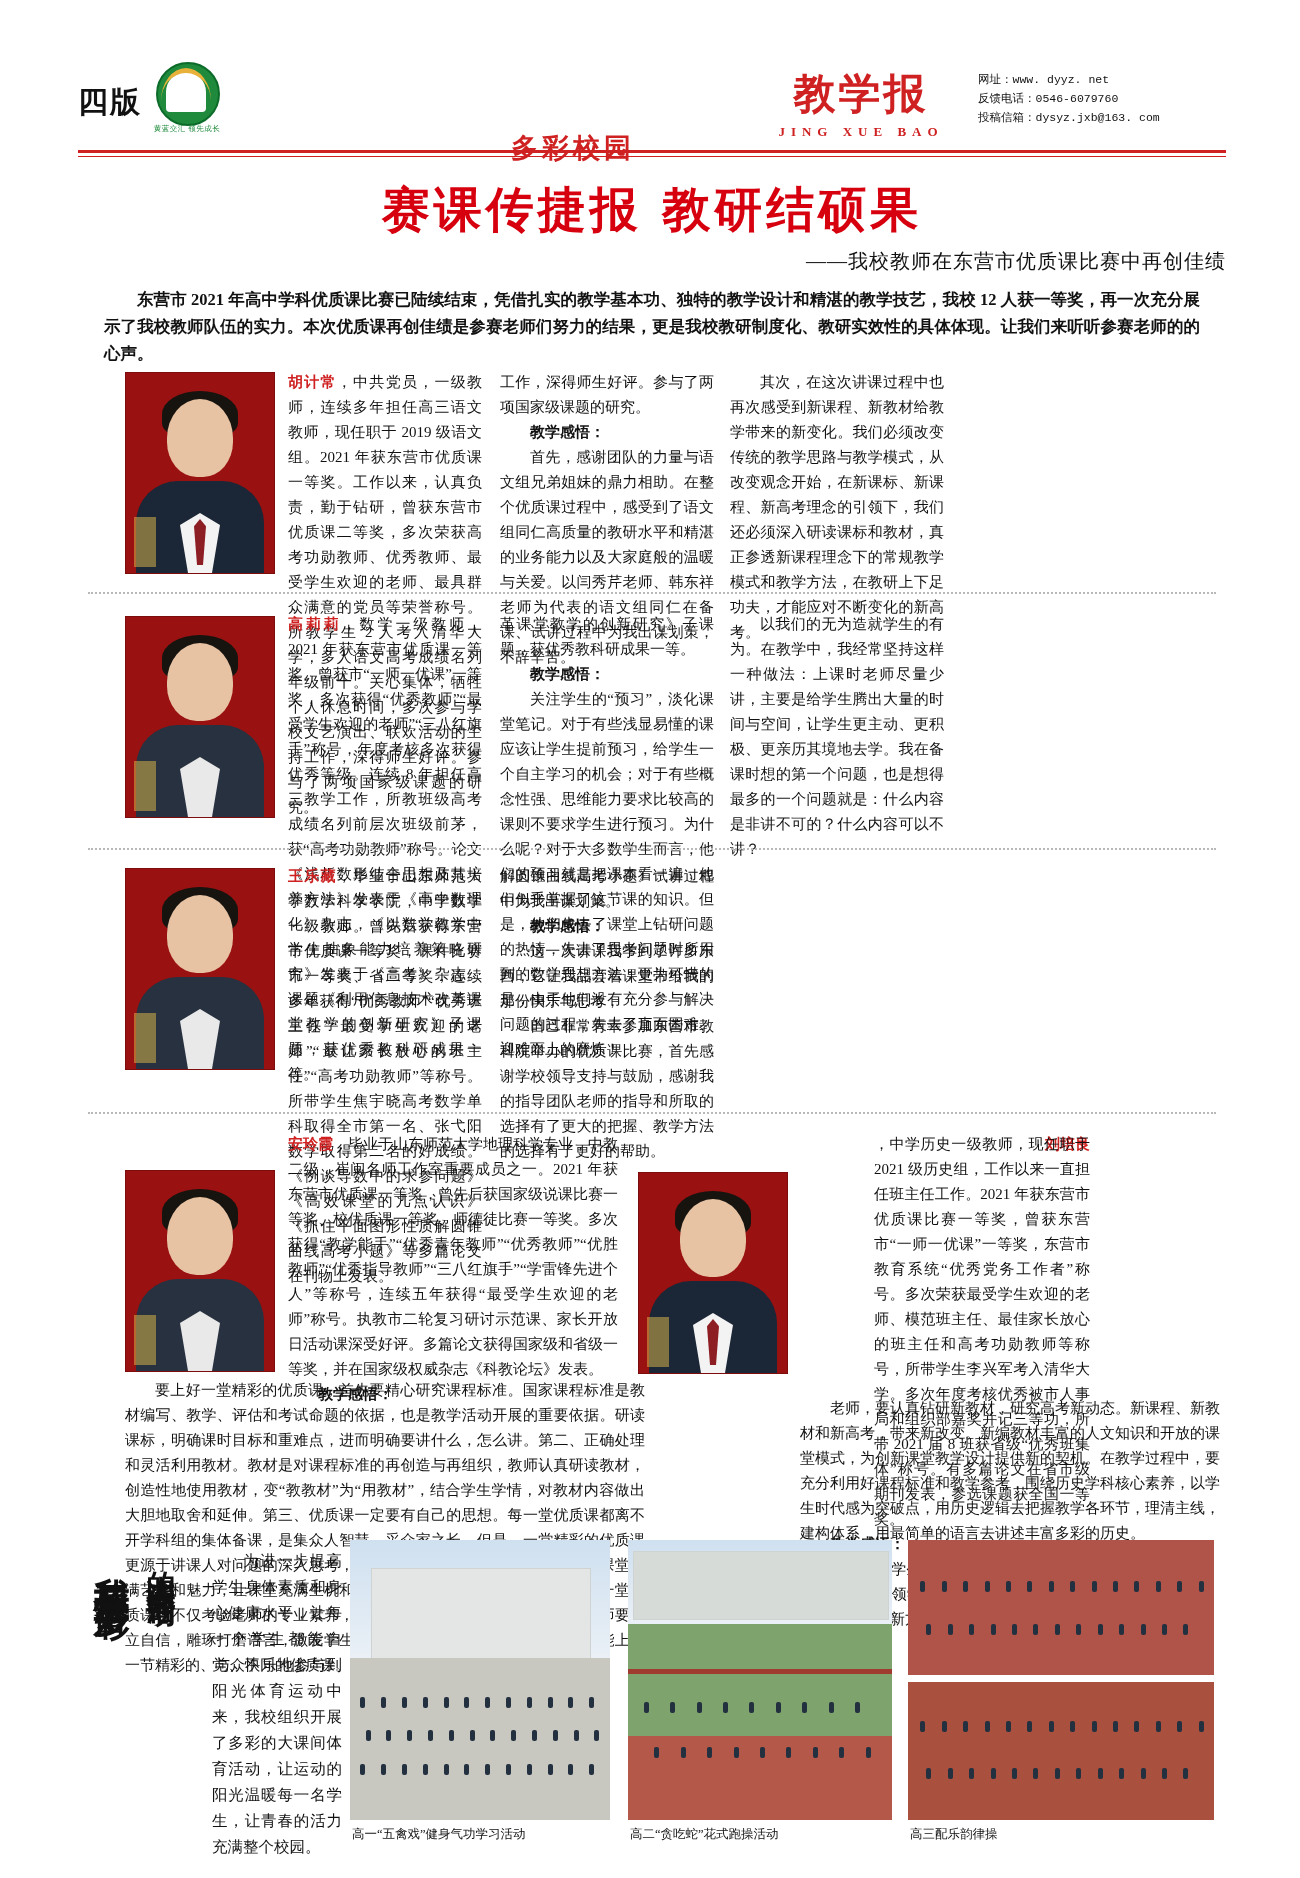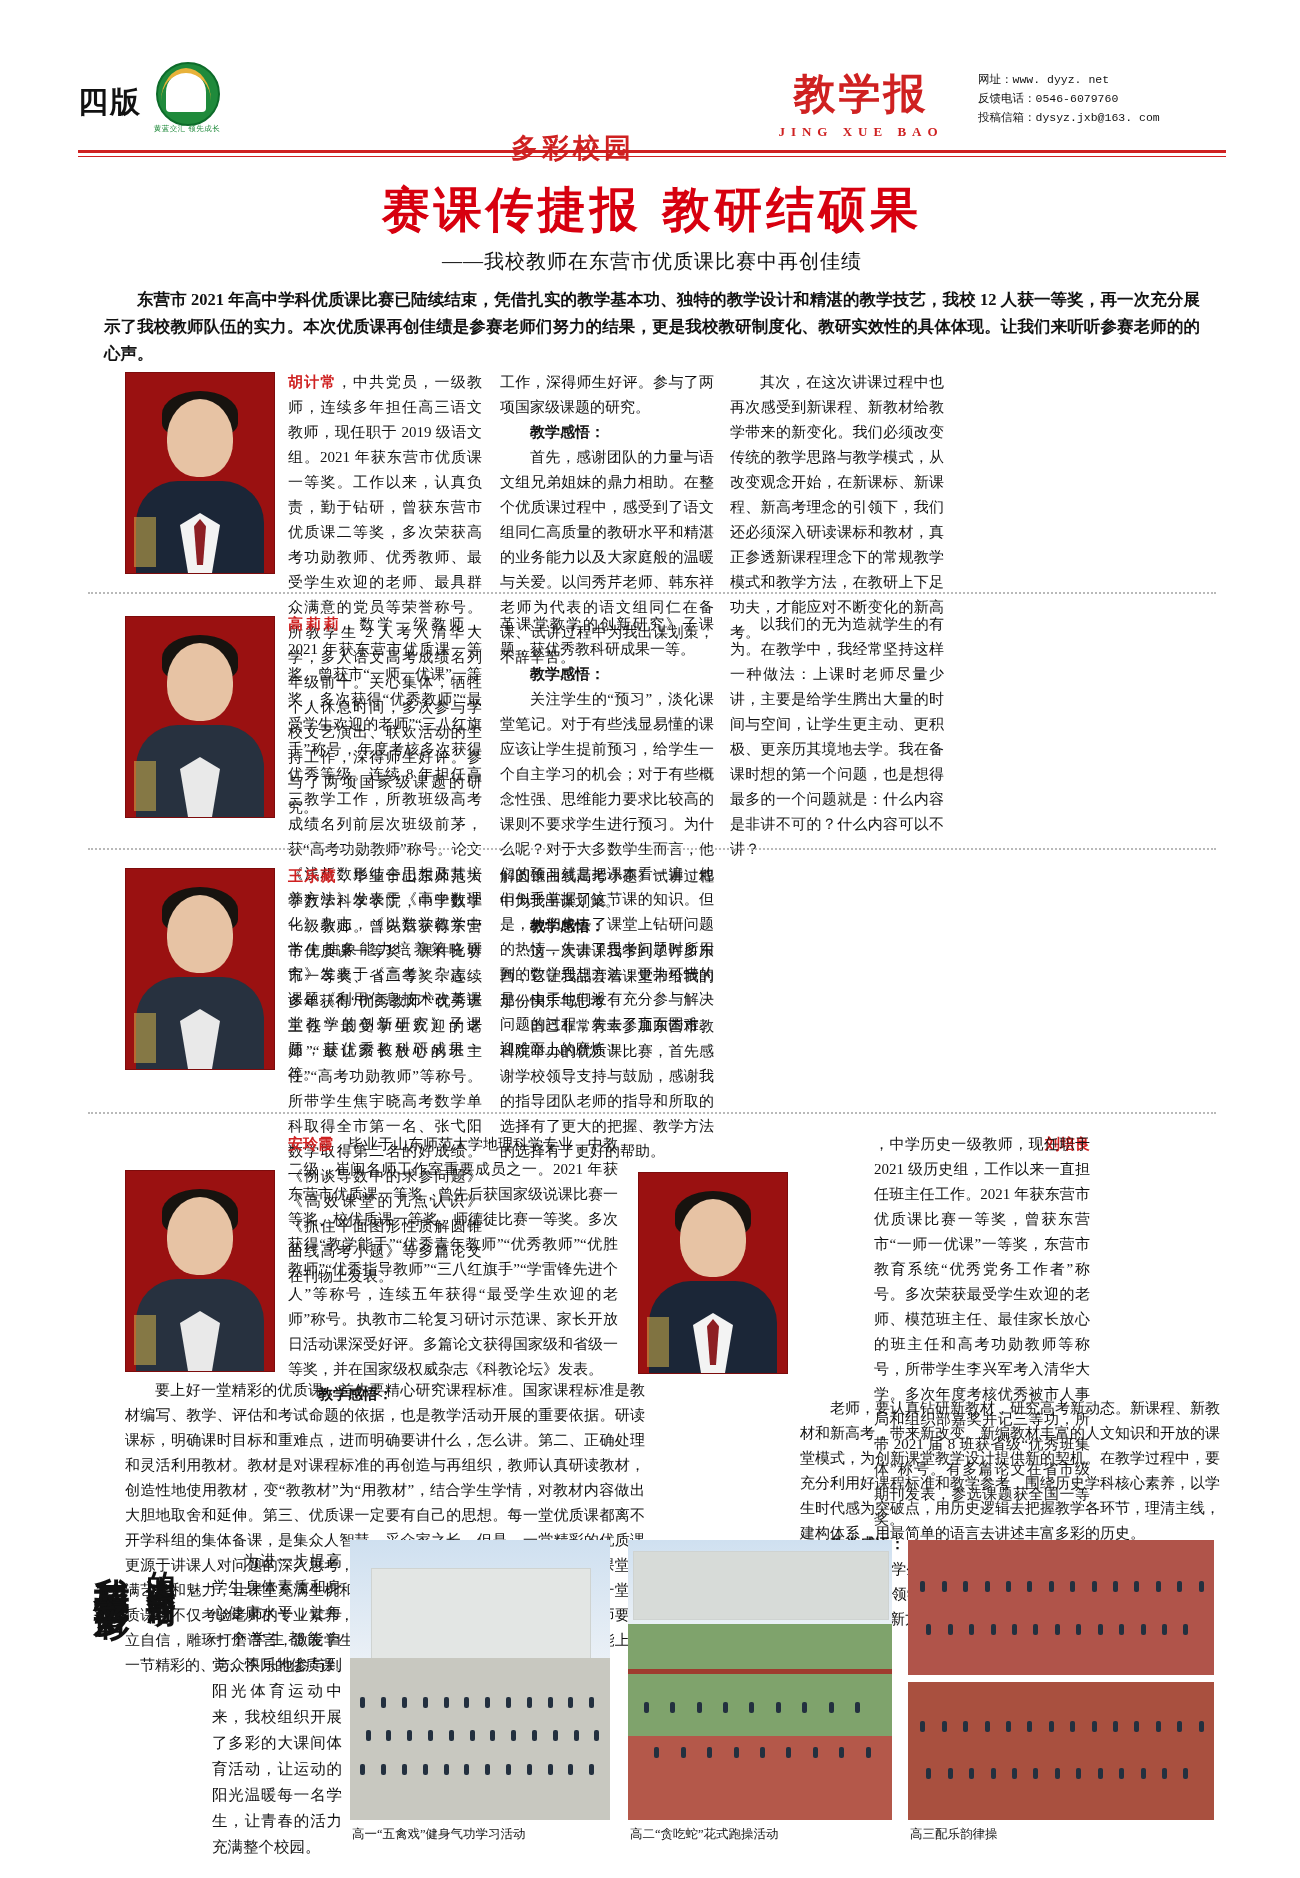--- a/index.html
+++ b/index.html
@@ -72,21 +72,21 @@
   .rule-1{top:150px;height:3px;}
   .rule-2{top:156px;height:1px;}
 
   
   .headline{
     position:absolute; left:78px; top:178px; width:1148px; text-align:center;
     font-size:48px; font-weight:bold; color:#d7000f; letter-spacing:4px;
     font-family:"DejaVu Serif",serif;
   }
   .subhead{
-    position:absolute; left:78px; top:248px; width:1148px; text-align:center;
+    position:absolute; left:78px; top:248px; width:1148px; text-align:right;
     font-size:20px; color:#111; letter-spacing:1px;
   }
   
   .lead{
     position:absolute; left:104px; top:286px; width:1096px;
     font-size:16.5px; line-height:27px; text-align:justify; text-justify:inter-ideograph;
     font-weight:bold;
   }
   .lead p{margin:0;text-indent:2em;}
 

